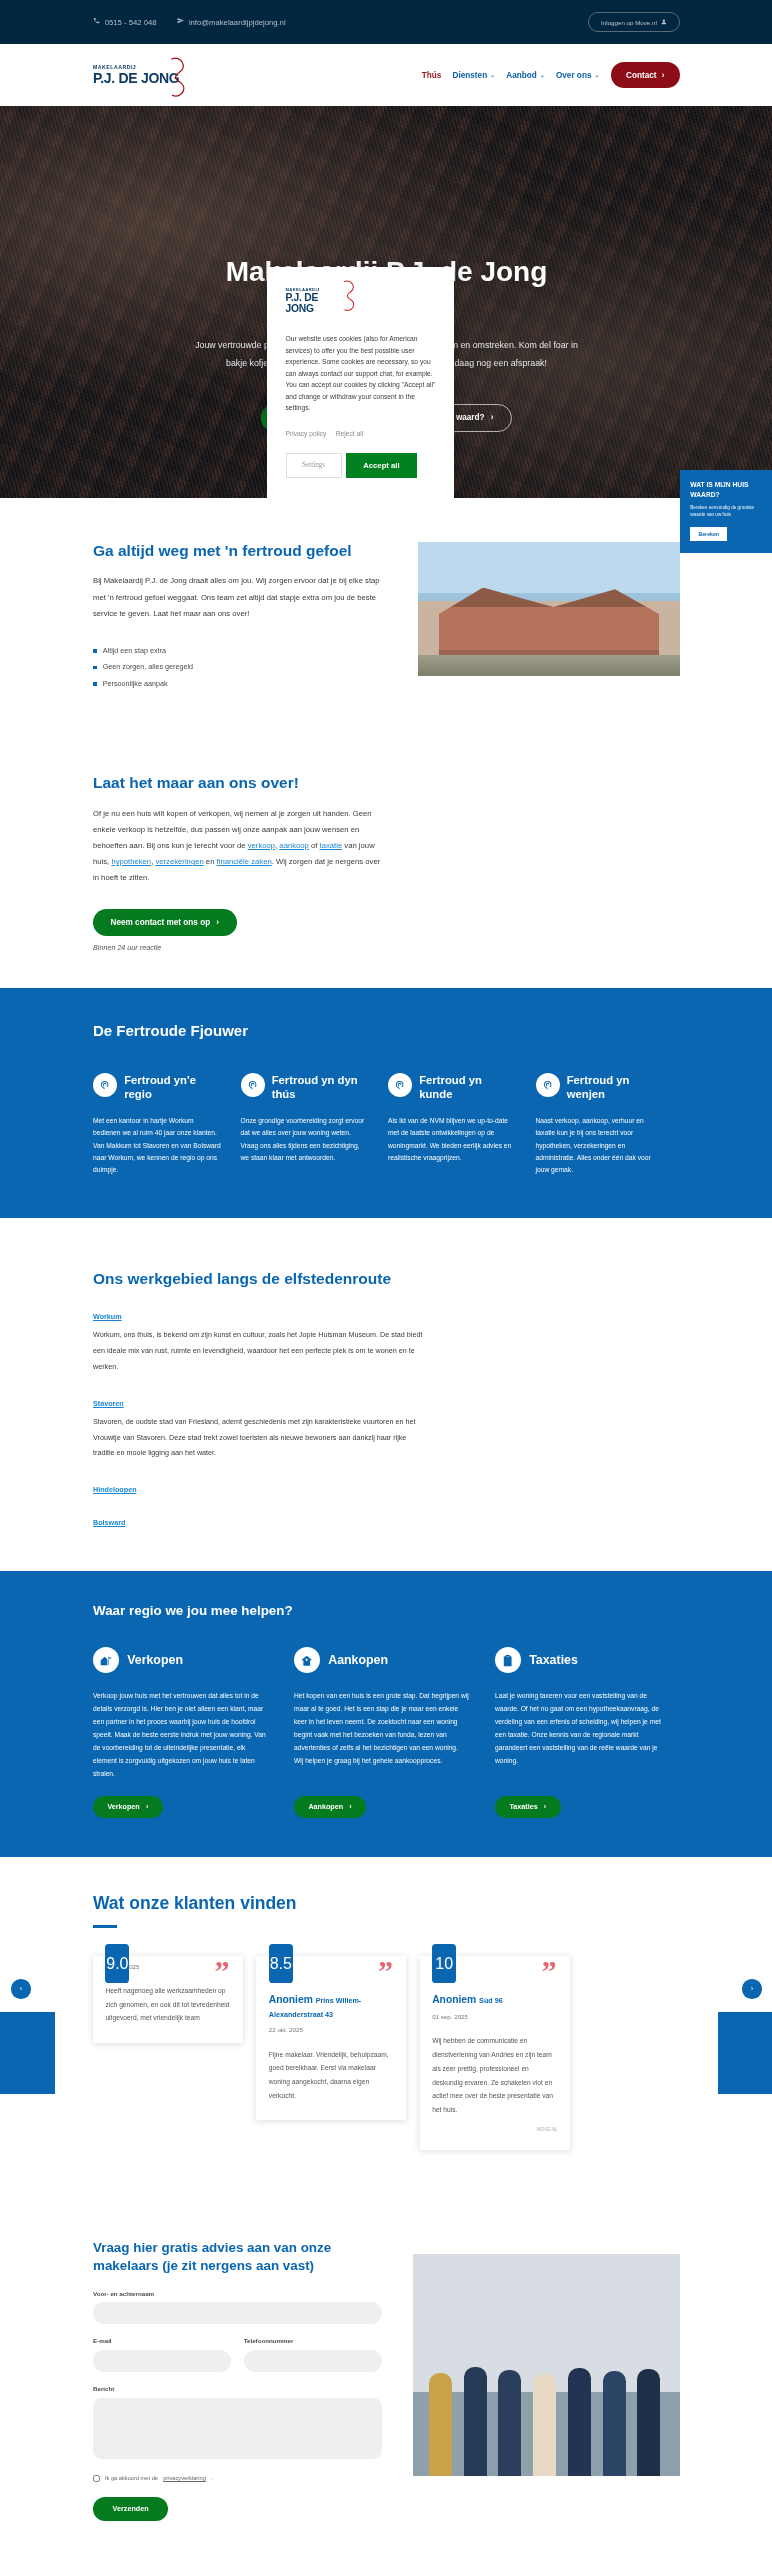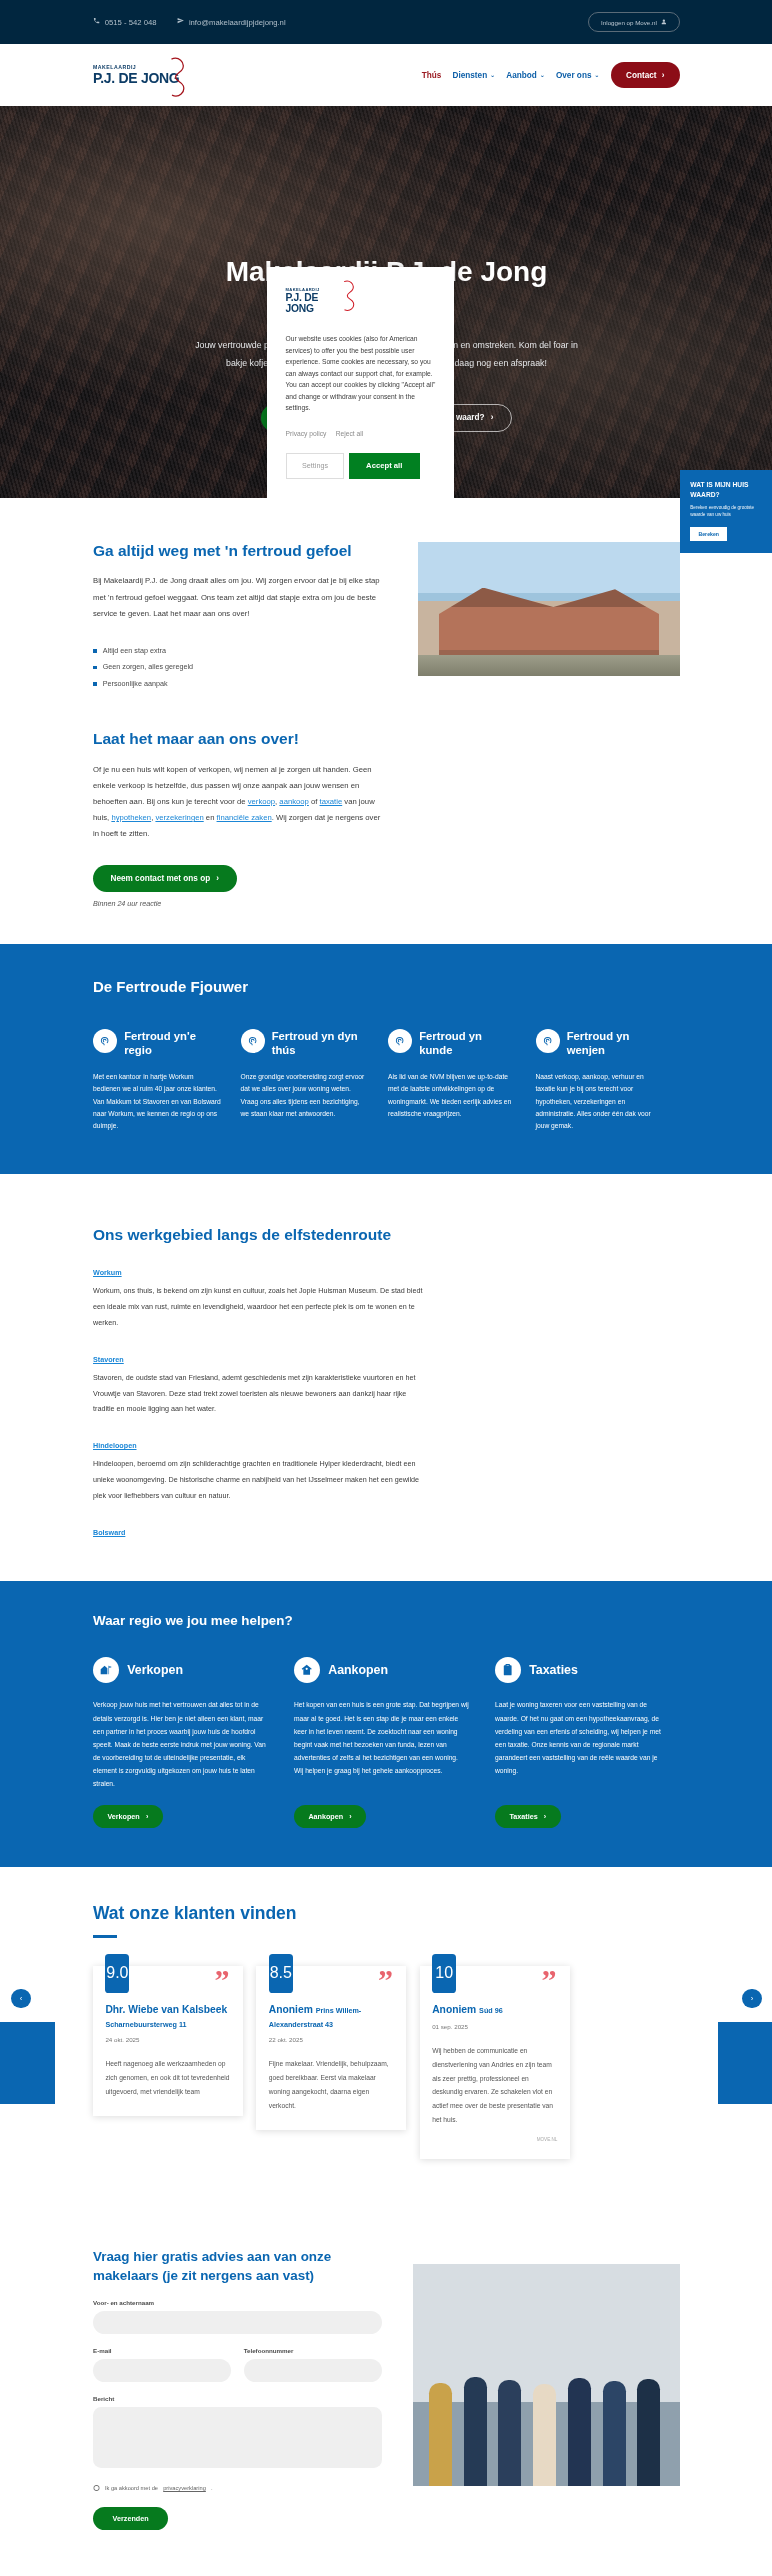--- a/index.html
+++ b/index.html
@@ -106,21 +106,21 @@
     background: #fff; padding: 19.6px 18.5px 21.6px;
     box-shadow: 0 2.1px 11.3px rgba(0,0,0,.3);
   }
   .cookie-logo { display: flex; flex-direction: column; position: relative; width: 62px; margin-bottom: 19.6px;}
   .cookie-logo .lg-top { font-size: 4.1px; letter-spacing: 0.4px; color: #0d3c66; font-weight: bold;}
   .cookie-logo .lg-main { font-size: 10.3px; font-weight: bold; color: #0d3c66; letter-spacing: -0.2px;}
   .cookie-logo .lg-swirl { position: absolute; right: -9.3px; top: -6.2px; width: 25px; height: 32px; }
   .cookie-text { font-size: 6.7px; line-height: 1.72; color: #3b3b3b; }
   .cookie-links { margin-top: 16.5px; display: flex; gap: 9.3px; font-size: 6.7px; color: #8b8b8b; }
   .cookie-btns { margin-top: 15.5px; display: flex; gap: 4.1px; }
-  .btn-settings { border: 0.5px solid #ddd; background: #fff; color: #9a9a9a; font-size: 7.2px; padding: 7.7px 15.5px; cursor: pointer; font-family: Liberation Sans, sans-serif;}
+  .btn-settings { border: 0.5px solid #ddd; background: #fff; color: #9a9a9a; font-size: 7.2px; padding: 7.7px 15.5px; cursor: pointer; font-family: Liberation Serif, serif;}
   .btn-accept { border: none; background: #018021; color: #fff; font-size: 7.7px; font-weight: bold; padding: 7.7px 17.5px; cursor: pointer; font-family: inherit;}
 
   
   .huiswaard {
     position: absolute; right: 0; top: 470px; width: 93px; z-index: 9;
     background: #0a66b1; color: #fff; padding: 10.3px 10.3px 12.4px;
   }
   .huiswaard h4 { font-size: 6.7px; font-weight: bold; line-height: 1.45; }
   .huiswaard p { font-size: 4.6px; line-height: 1.5; margin-top: 5.2px; opacity: .95;}
   .huiswaard .hw-btn { margin-top: 8.2px; background:#fff; color:#0a66b1; font-size: 5.2px; font-weight:bold; padding: 4.1px 8.2px; display:inline-block; }
@@ -149,21 +149,21 @@
     background: linear-gradient(180deg,#8d5a46 0 22%, #b4735a 22% 70%, #9a6550 70% 100%);
     clip-path: polygon(0 30%, 20% 0, 52% 22%, 80% 2%, 100% 30%, 100% 100%, 0 100%);
   }
   .photo-house::after{
     content:""; position:absolute; left:0; bottom:0; width:100%; height:16%;
     background: linear-gradient(180deg,#9e9e8a,#7e7e6c);
   }
 
   .sec-laat { padding: 0 0 36px; display: flex; gap: 36px; }
   .sec-laat .col-l { width: 289px; }
-  .sec-laat h2 { font-size: 15.5px; color: #0a66b1; font-weight: bold; }
+  .sec-laat h2 { font-size: 15.5px; color: #0a66b1; font-weight: bold; margin-top: 44px; }
   .sec-laat p { font-size: 7.7px; line-height: 2.1; color: #3a3a3a; margin-top: 13.4px; }
   .sec-laat a.inl { color: #1a86d6; text-decoration: underline; }
   .sub-note { font-style: italic; font-size: 7.2px; color: #555; margin-top: 7.2px; }
 
   
   .band-blue { background: #0a66b1; color: #fff; padding: 34px 0 41px; }
   .band-blue .lead { font-size: 15px; font-weight: bold; }
   .fjouwer { display: flex; gap: 18.5px; margin-top: 34px; }
   .fj-card { width: 129px; }
   .fj-head { display: flex; align-items: flex-start; gap: 7.2px; }
@@ -455,21 +455,20 @@
   <div class="werk-item">
     <h3>Workum</h3>
     <p>Workum, ons thuis, is bekend om zijn kunst en cultuur, zoals het Jopie Huisman Museum. De stad biedt een ideale mix van rust, ruimte en levendigheid, waardoor het een perfecte plek is om te wonen en te werken.</p>
   </div>
   <div class="werk-item">
     <h3>Stavoren</h3>
     <p>Stavoren, de oudste stad van Friesland, ademt geschiedenis met zijn karakteristieke vuurtoren en het Vrouwtje van Stavoren. Deze stad trekt zowel toeristen als nieuwe bewoners aan dankzij haar rijke traditie en mooie ligging aan het water.</p>
   </div>
   <div class="werk-item">
     <h3>Hindeloopen</h3>
-    <p>Hindeloopen, beroemd om zijn schilderachtige grachten en traditionele Hylper klederdracht, biedt een unieke woonomgeving. De historische charme en nabijheid van het IJsselmeer maken het een gewilde plek voor liefhebbers van cultuur en natuur.</p>
   </div>
   <div class="werk-item">
     <h3>Bolsward</h3>
   </div>
 </div>
 
 <div class="band-help">
   <div class="wrap">
     <h2>Waar regio we jou mee helpen?</h2>
     <div class="help-grid">
@@ -530,21 +529,20 @@
   <div class="rev-stripe-l"></div>
   <div class="rev-stripe-r"></div>
   <div class="wrap">
     <h2>Wat onze klanten vinden</h2>
     <div class="rev-rule"></div>
     <div class="rev-row">
 
       <div class="rev-card">
         <div class="rev-badge">9.0</div>
         <div class="rev-quote">”</div>
-        <div class="rev-name"><span>Dhr. Wiebe van Kalsbeek</span> <span class="addr">Scharnebuursterweg 11</span></div>
         <div class="rev-date">24 okt. 2025</div>
         <div class="rev-text">Heeft nagenoeg alle werkzaamheden op zich genomen, en ook dit tot tevredenheid uitgevoerd, met vriendelijk team</div>
       </div>
 
       <div class="rev-card">
         <div class="rev-badge">8.5</div>
         <div class="rev-quote">”</div>
         <div class="rev-name"><span>Anoniem</span> <span class="addr">Prins Willem-Alexanderstraat 43</span></div>
         <div class="rev-date">22 okt. 2025</div>
         <div class="rev-text">Fijne makelaar. Vriendelijk, behulpzaam, goed bereikbaar. Eerst via makelaar woning aangekocht, daarna eigen verkocht.</div>

